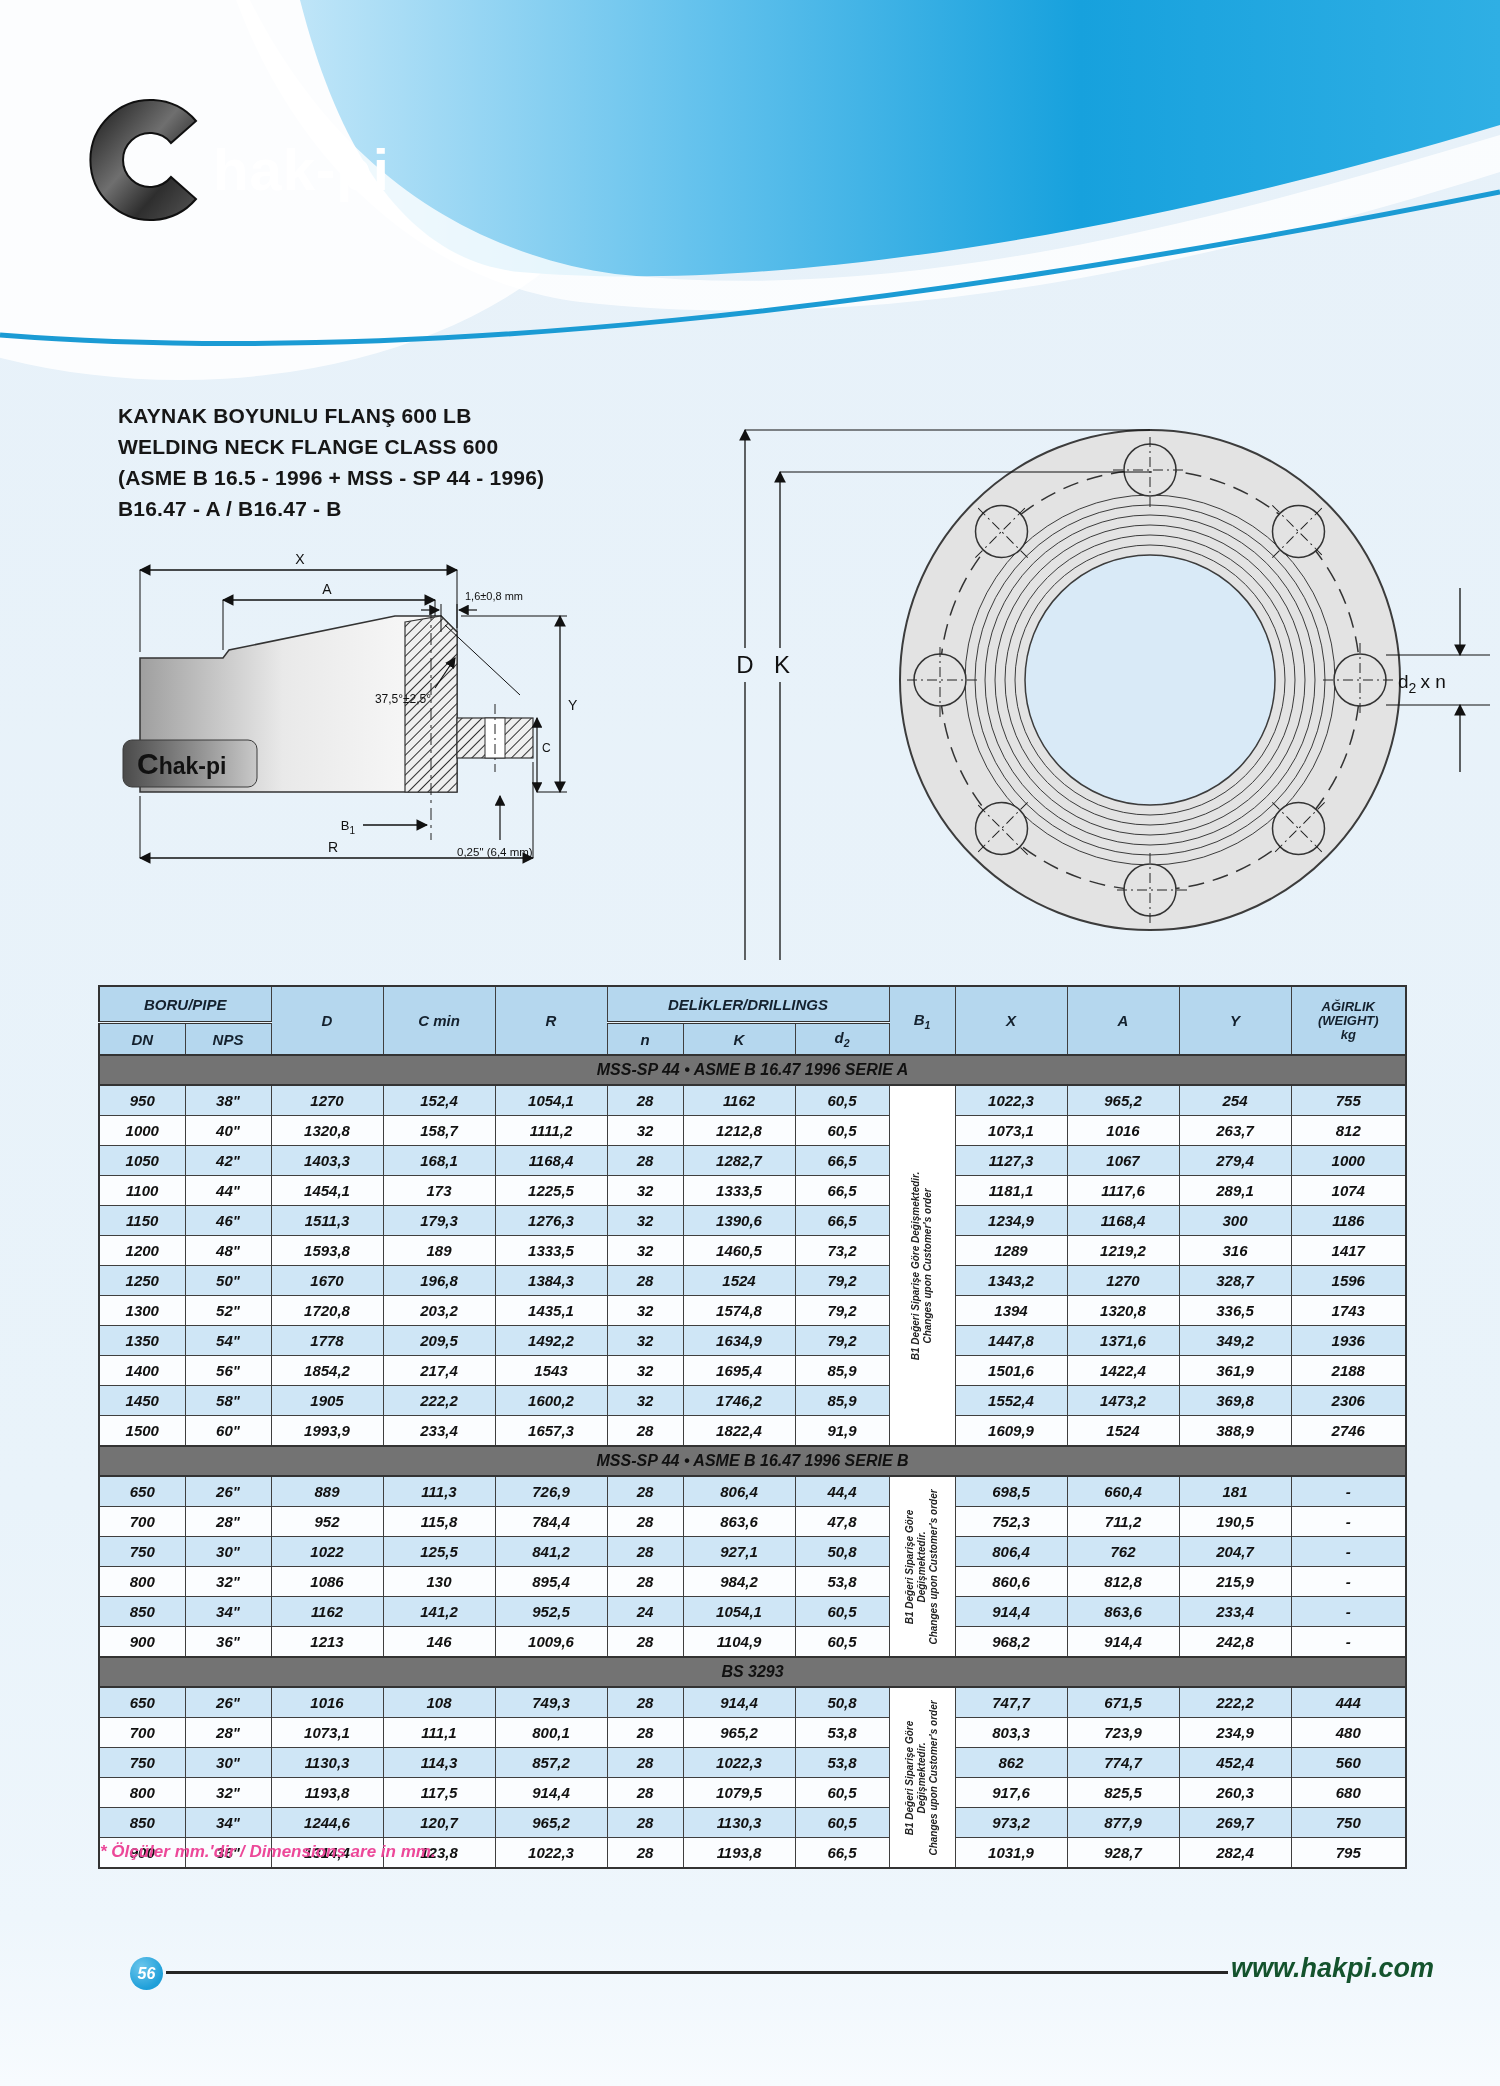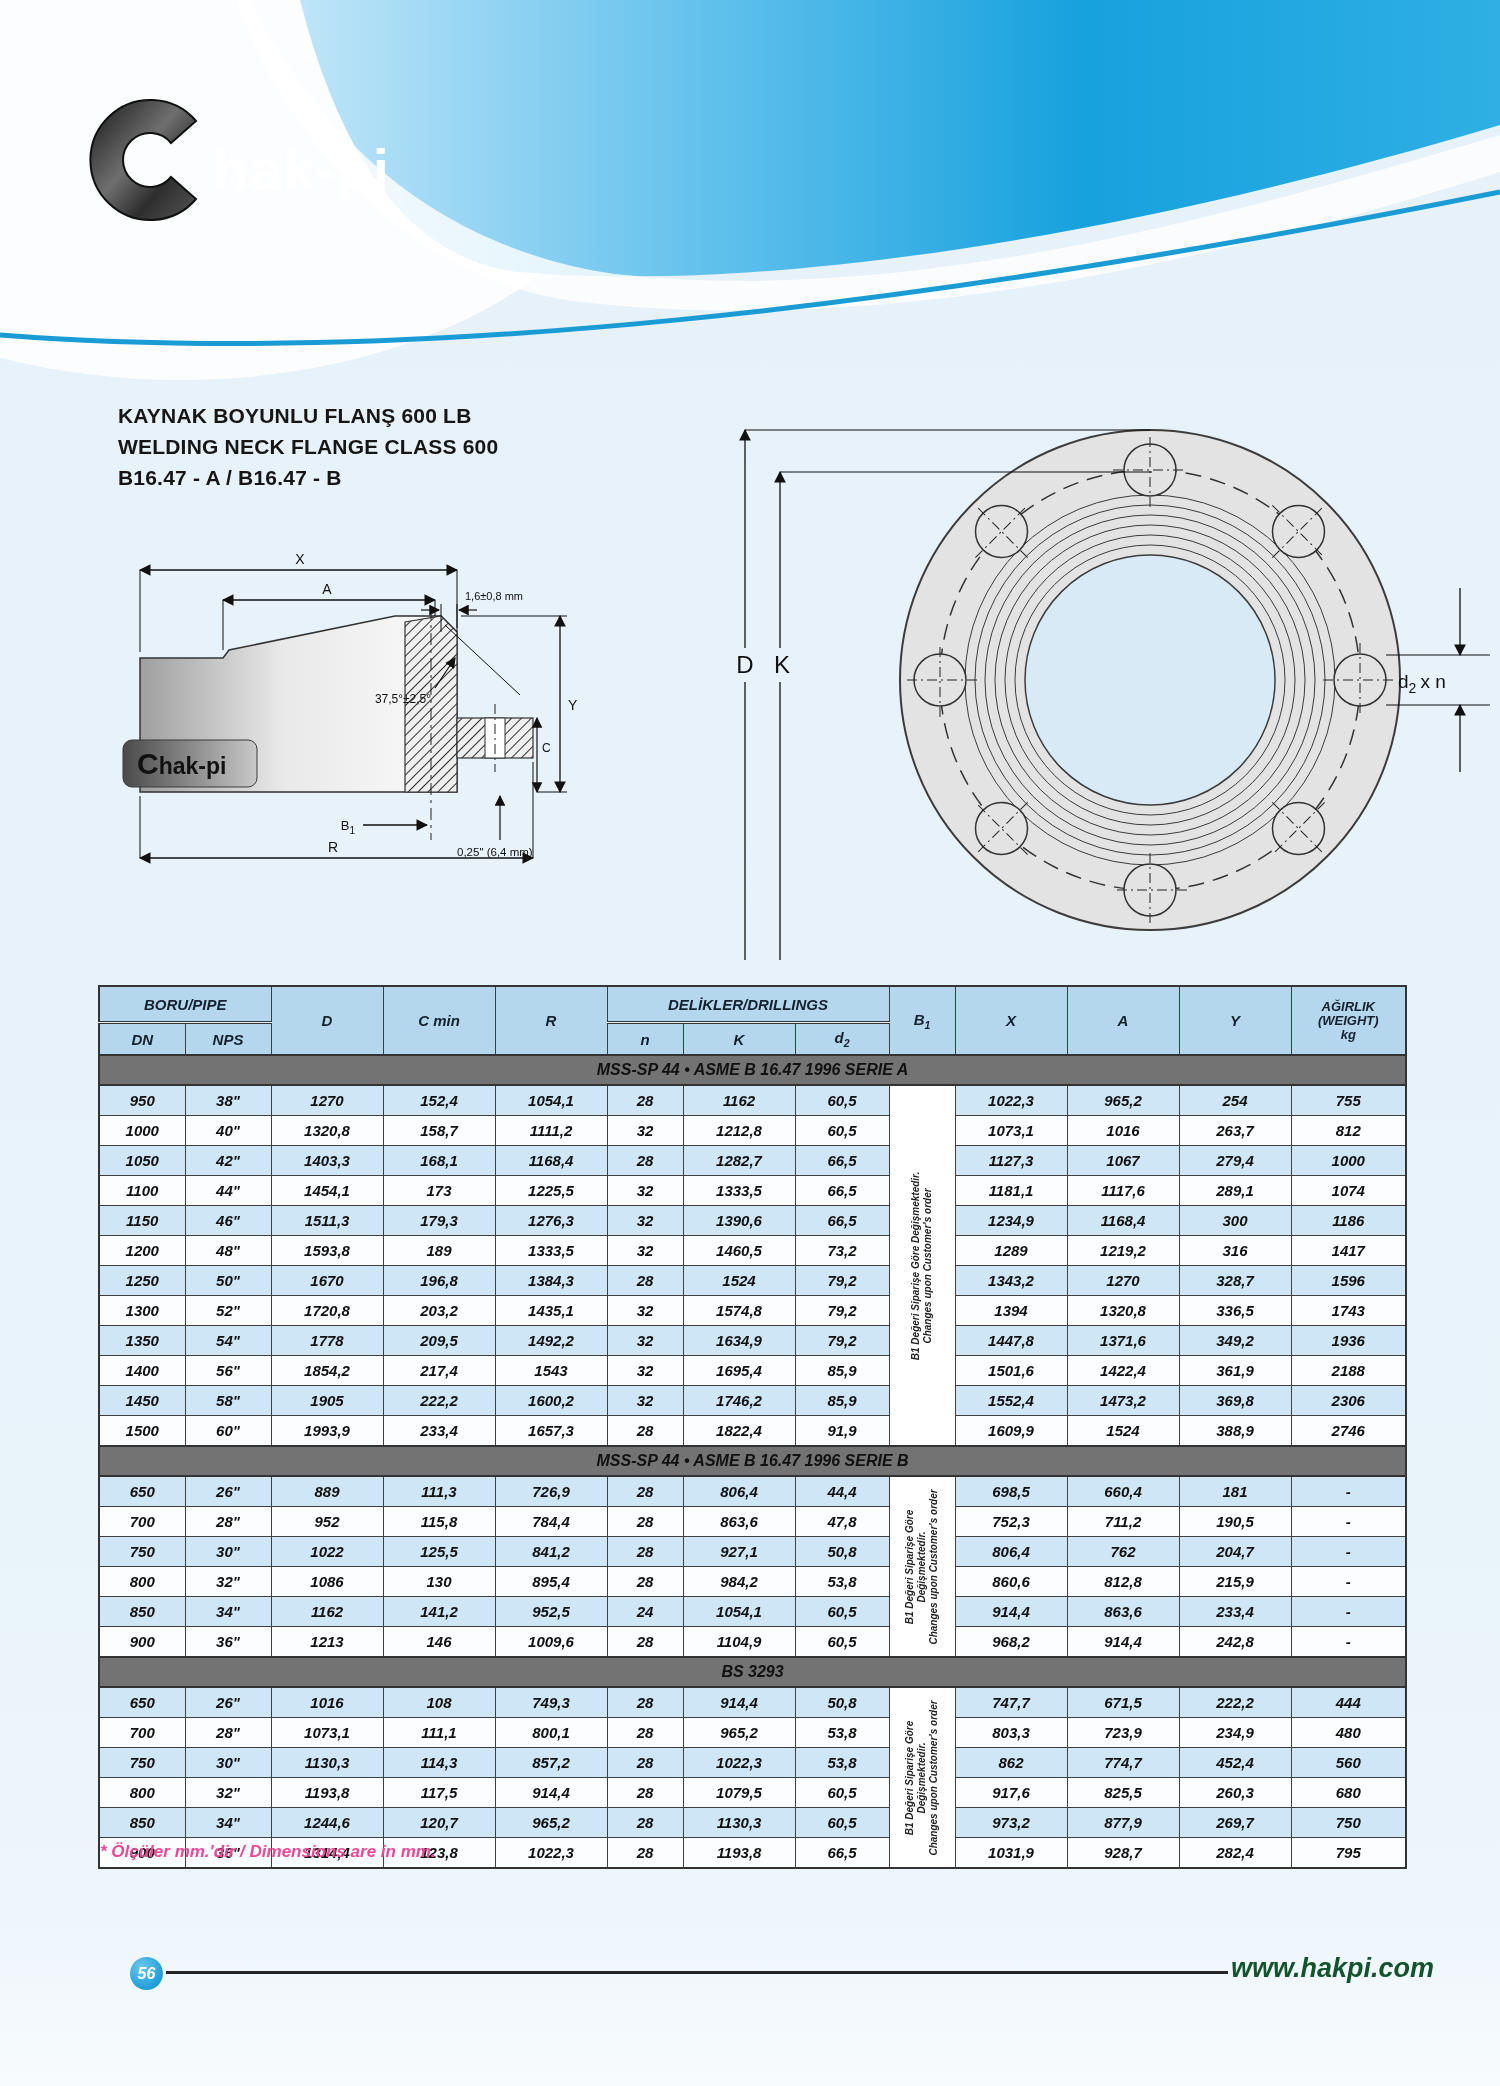--- a/index.html
+++ b/index.html
@@ -79,20 +79,21 @@
         </linearGradient>
       </defs>
       <path d="M111,43 A60,60 0 1 0 111,121 L86,99 A27,27 0 1 1 86,65 Z" fill="url(#gPipe)" stroke="#101010" stroke-width="2"></path>
     </svg>
     <span class="logo-text">hak-pi</span>
   </div>
 
   <div class="title-block">
     <div>KAYNAK BOYUNLU FLANŞ 600 LB</div>
     <div>WELDING NECK FLANGE CLASS 600</div>
+    <div>(ASME B 16.5 - 1996 + MSS - SP 44 - 1996)</div>
     <div>B16.47 - A / B16.47 - B</div>
   </div>
 
   <svg class="drawing-left" width="490" height="345" viewBox="0 0 490 345">
     <defs>
       <pattern id="hatch" width="7" height="7" patternTransform="rotate(45)" patternUnits="userSpaceOnUse">
         <rect width="7" height="7" fill="#efefef"></rect>
         <line x1="0" y1="0" x2="0" y2="7" stroke="#2f2f2f" stroke-width="2"></line>
       </pattern>
       <linearGradient id="gMetal" x1="0" y1="0" x2="1" y2="0">

